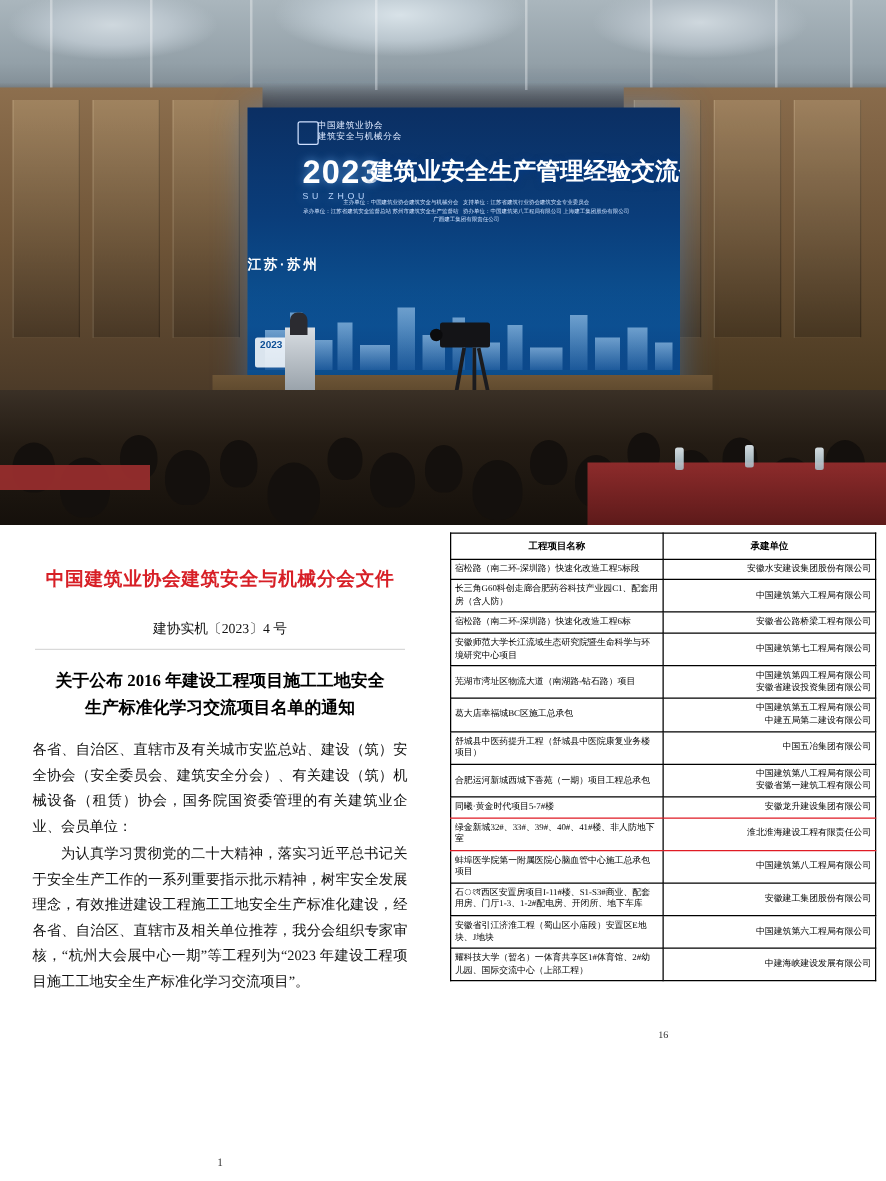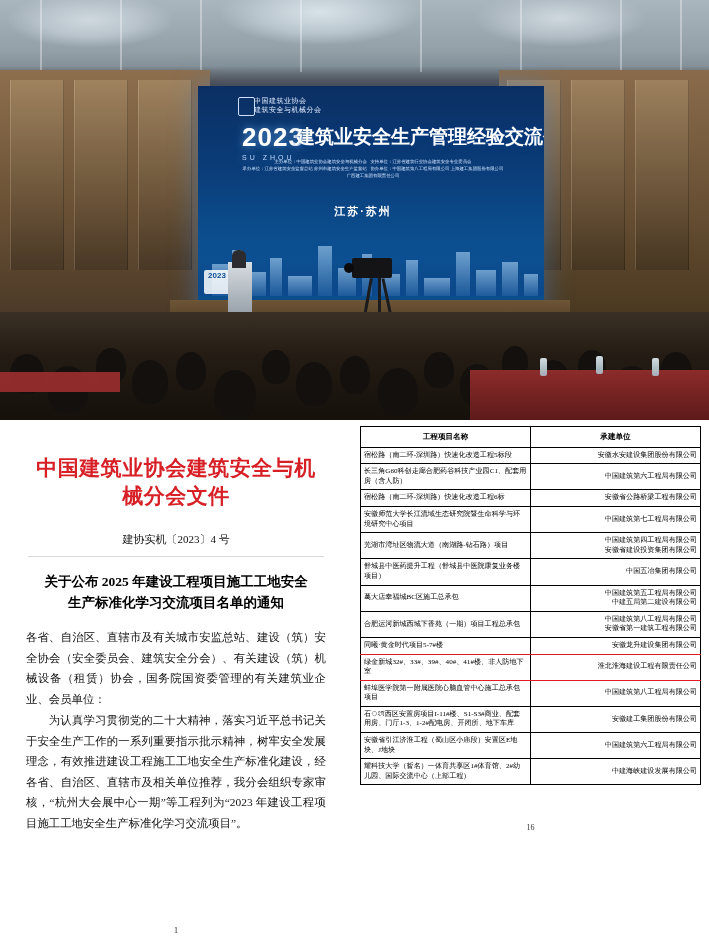--- a/index.html
+++ b/index.html
@@ -119,21 +119,21 @@
     left: 30px; top: 72px;
     width: 290px;
     font-size: 4.4px;
     line-height: 7px;
     color: #cfe2ff;
     text-align: center;
   }
   .screen .place {
     position: absolute;
     left: 0; right: 16px; top: 118px;
-    text-align: center;
+    text-align: left;
     font-size: 11px;
     color: #ffffff;
     letter-spacing: 2px;
     font-weight: bold;
   }
   .screen .skyline {
     position: absolute;
     left: 0; bottom: 38px; width: 346px; height: 72px;
     background: linear-gradient(180deg, rgba(10,60,120,0) 0%, rgba(12,72,140,0.9) 100%);
   }
@@ -240,21 +240,21 @@
   
   .page-left {
     position: absolute;
     left: 0; top: 0;
     width: 352px; height: 525px;
     padding: 16px 26px 0 26px;
     box-sizing: border-box;
   }
   .red-head {
     color: #d71f26;
-    font-size: 21px;
+    font-size: 15px;
     font-weight: bold;
     text-align: center;
     letter-spacing: 0.5px;
     margin-top: 18px;
     font-family: "Liberation Serif", serif;
   }
   .doc-no {
     text-align: center;
     font-size: 11px;
     color: #111;
@@ -435,21 +435,21 @@
   <div class="redtxt-strip"></div>
 </div>
 
 <div class="doc">
 
   <div class="page-left">
     <div class="red-head">中国建筑业协会建筑安全与机械分会文件</div>
     <div class="doc-no">建协实机〔2023〕4 号</div>
     <div class="rule"></div>
     <div class="doc-title">
-      <span>关于公布 2025 年建设工程项目施工工地安全</span><br>
+      <span>关于公布 2016 年建设工程项目施工工地安全</span><br>
       <span>生产标准化学习交流项目名单的通知</span>
     </div>
     <div class="doc-body">
       <p>各省、自治区、直辖市及有关城市安监总站、建设（筑）安全协会（安全委员会、建筑安全分会）、有关建设（筑）机械设备（租赁）协会，国务院国资委管理的有关建筑业企业、会员单位：</p>
       <p class="indent">为认真学习贯彻党的二十大精神，落实习近平总书记关于安全生产工作的一系列重要指示批示精神，树牢安全发展理念，有效推进建设工程施工工地安全生产标准化建设，经各省、自治区、直辖市及相关单位推荐，我分会组织专家审核，“杭州大会展中心一期”等工程列为“2023 年建设工程项目施工工地安全生产标准化学习交流项目”。</p>
     </div>
     <div class="page-num">1</div>
   </div>
 
   <div class="page-right">
@@ -475,26 +475,26 @@
           </tr>
           <tr>
             <td class="name">安徽师范大学长江流域生态研究院暨生命科学与环境研究中心项目</td>
             <td class="unit">中国建筑第七工程局有限公司</td>
           </tr>
           <tr>
             <td class="name">芜湖市湾址区物流大道（南湖路-钻石路）项目</td>
             <td class="unit">中国建筑第四工程局有限公司<br>安徽省建设投资集团有限公司</td>
           </tr>
           <tr>
+            <td class="name">葛大店幸福城BC区施工总承包</td>
+            <td class="unit">中国建筑第五工程局有限公司<br>中建五局第二建设有限公司</td>
+          </tr>
+          <tr>
             <td class="name">舒城县中医药提升工程（舒城县中医院康复业务楼项目）</td>
             <td class="unit">中国五冶集团有限公司</td>
-          </tr>
-          <tr>
-            <td class="name">葛大店幸福城BC区施工总承包</td>
-            <td class="unit">中国建筑第五工程局有限公司<br>中建五局第二建设有限公司</td>
           </tr>
           <tr>
             <td class="name">合肥运河新城西城下香苑（一期）项目工程总承包</td>
             <td class="unit">中国建筑第八工程局有限公司<br>安徽省第一建筑工程有限公司</td>
           </tr>
           <tr class="row-hl">
             <td class="name">同曦·黄金时代项目5-7#楼</td>
             <td class="unit">安徽龙升建设集团有限公司</td>
           </tr>
           <tr class="row-hl2">

